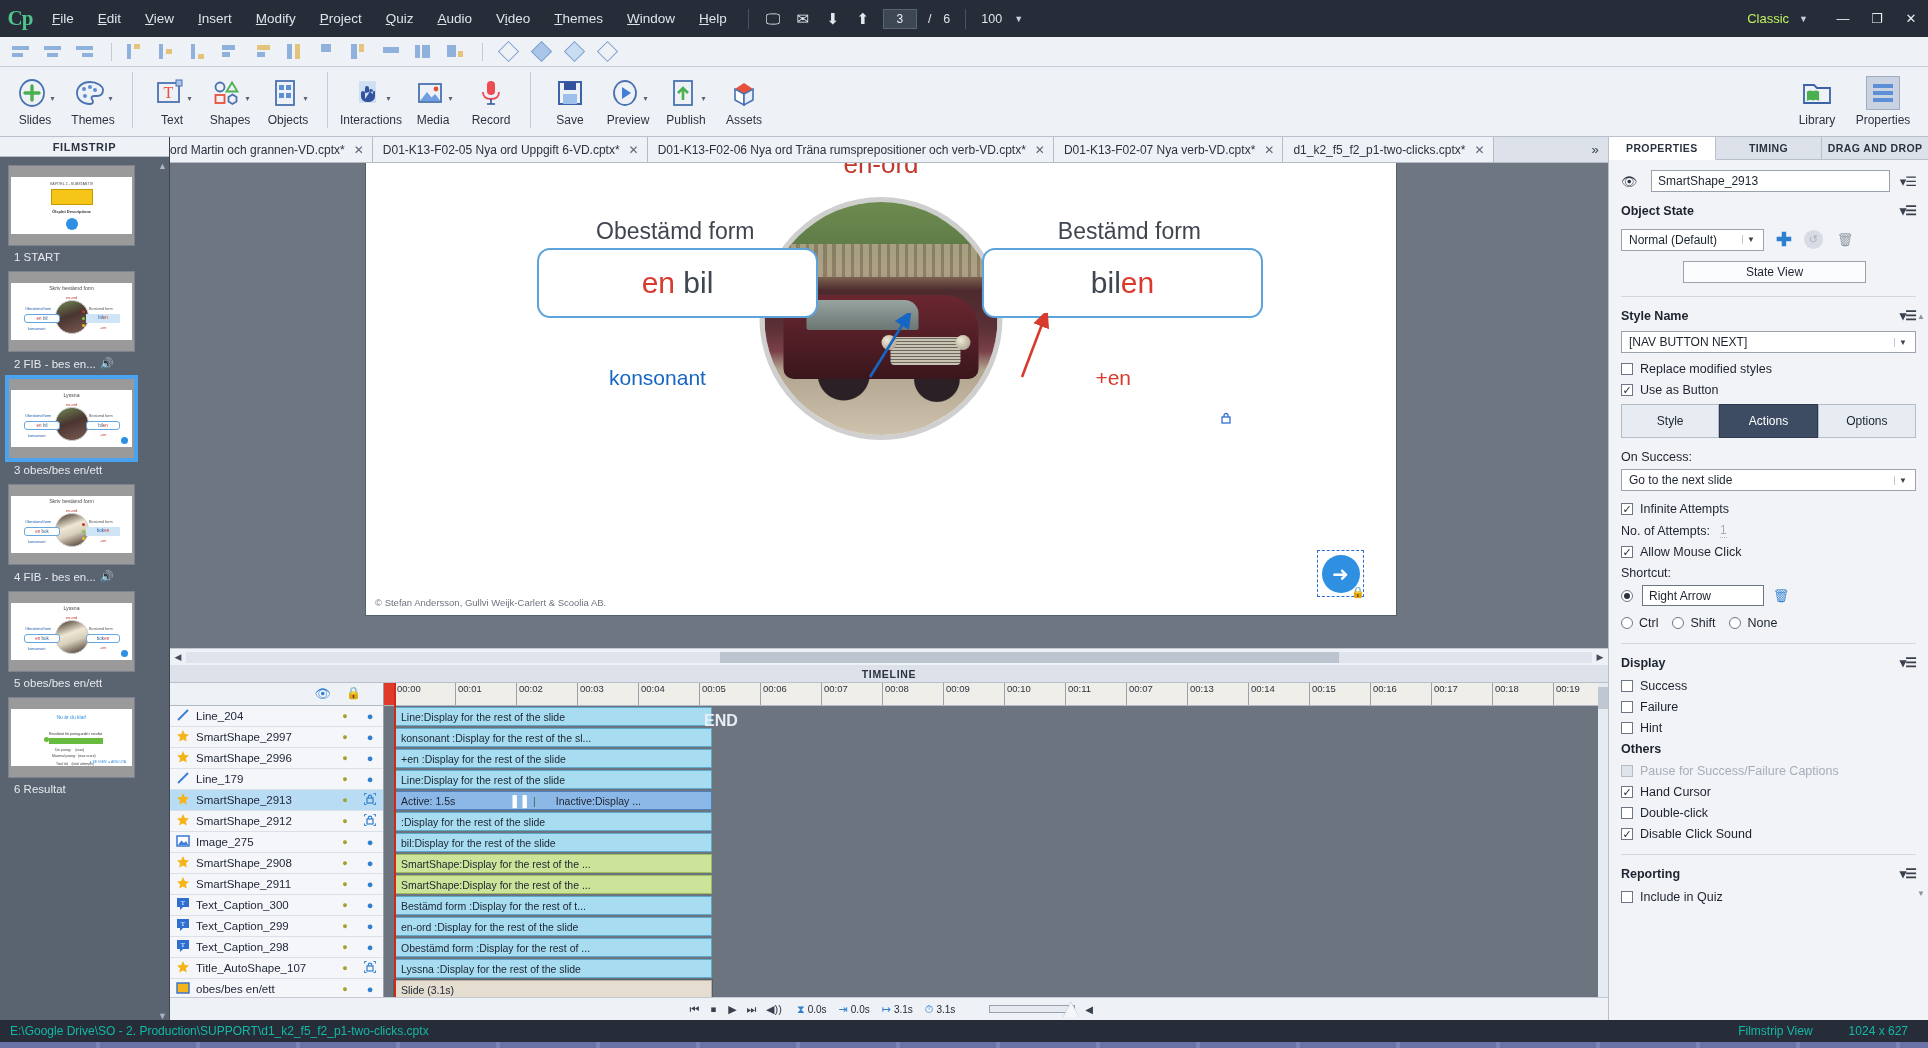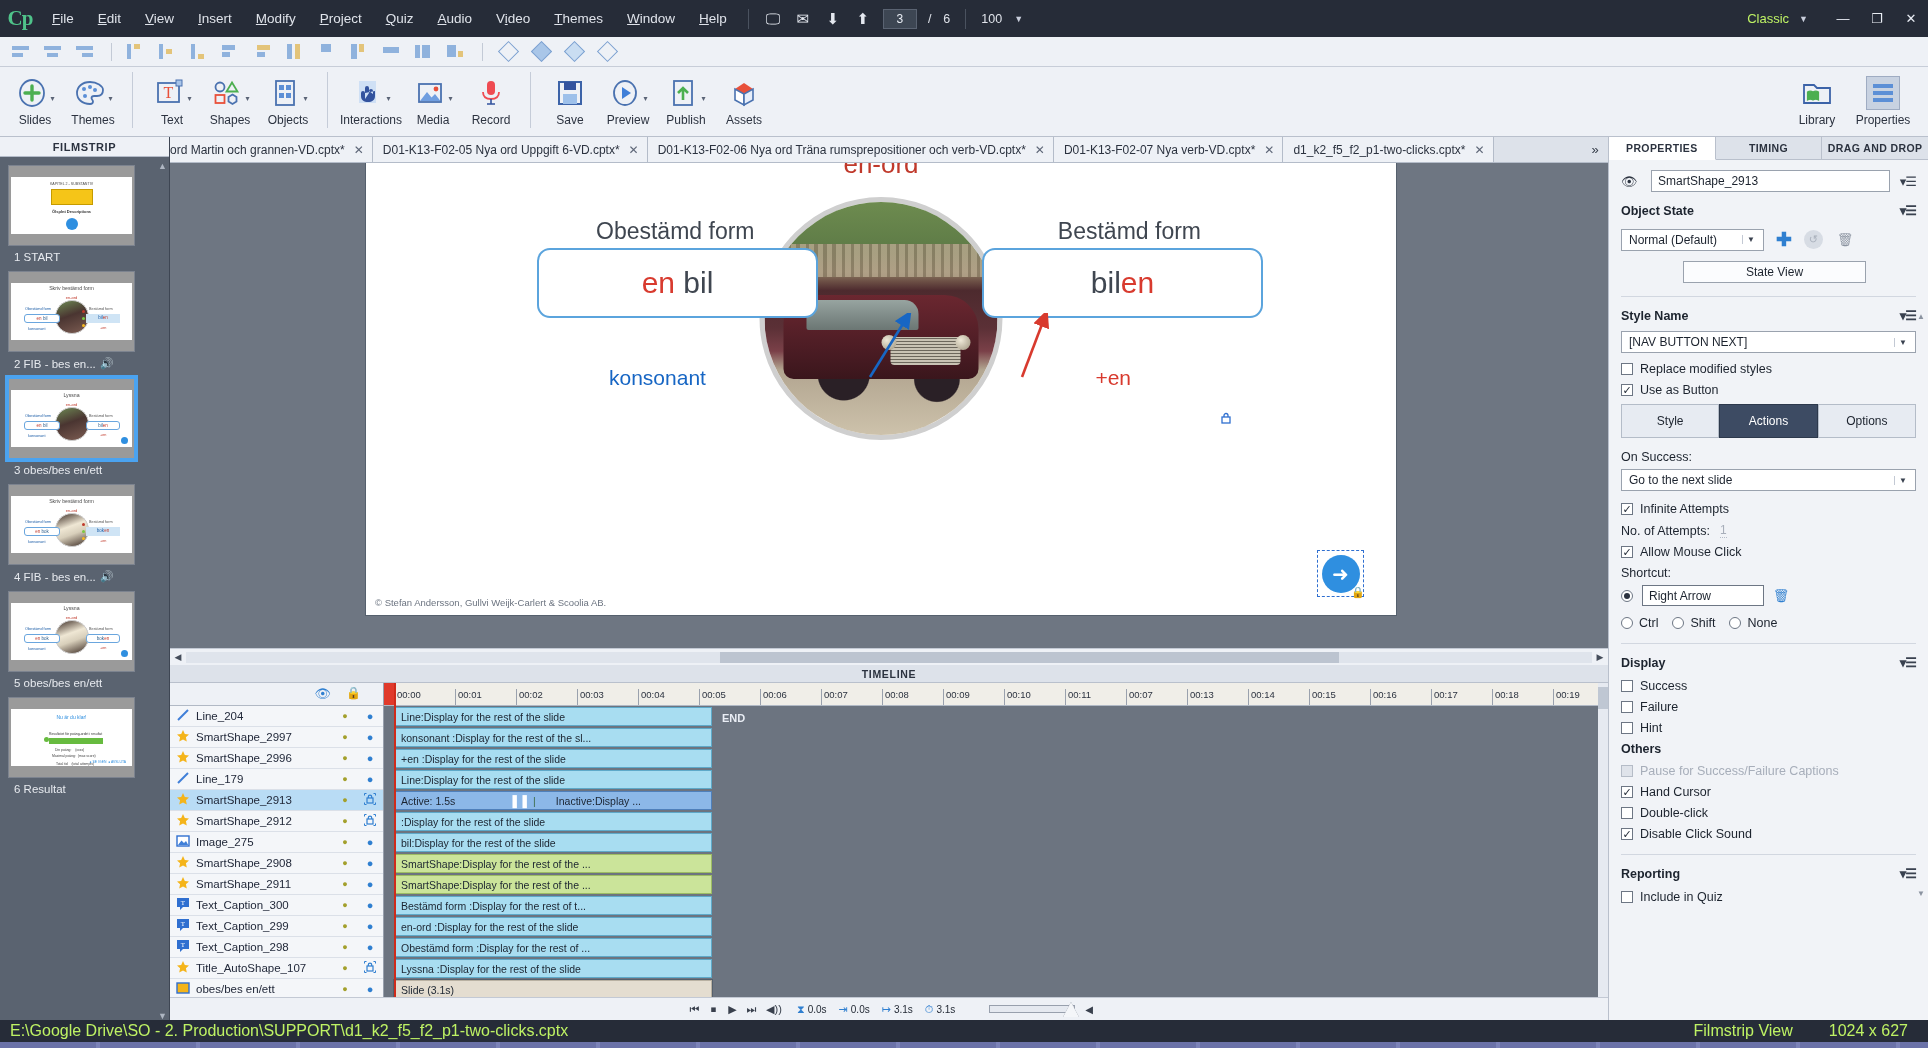--- a/index.html
+++ b/index.html
@@ -204,38 +204,38 @@
   .tl-names { position:absolute; left:0; top:0; width:214px; height:314px; background:#f4f6f9; border-right:1px solid #98a0ad; }
   .tl-cols { position:absolute; left:214px; top:0; width:1224px; height:314px; background:#6c7480; }
   .tl-colhead { height:23px; background:#eef1f6; border-bottom:1px solid #b1b9c5; position:relative; }
   .tl-row { height:21px; display:flex; align-items:center; border-bottom:1px solid #dbe0e8; position:relative; }
   .tl-row.sel { background:#b9dcf5; }
   .tl-ico { width:26px; text-align:center; font-size:12px; }
   .tl-name { font-size:11.5px; color:#22293a; flex:1; }
   .tl-dot { width:24px; text-align:center; font-size:9px; color:#a3a02c; }
   .tl-lockc { width:26px; text-align:center; font-size:11px; color:#2f7fd0; }
   .tl-ruler { height:23px; background:#f0eee8; position:relative; border-bottom:1px solid #b1b9c5; overflow:hidden; }
-  .tl-tick { position:absolute; top:6px; height:23px; border-left:1px solid #9aa1ad; font-size:9.5px; color:#2b323f; padding-left:2px; }
+  .tl-tick { position:absolute; top:0; height:23px; border-left:1px solid #9aa1ad; font-size:9.5px; color:#2b323f; padding-left:2px; }
   .tl-redhead { position:absolute; left:0; top:0; width:10px; height:23px; background:#e03a2b; }
   .tl-redline { position:absolute; left:10px; top:0; width:2px; height:314px; background:#cf2b1b; z-index:5;}
   .tl-bars { position:absolute; left:0; top:23px; width:100%; height:291px; }
   .tl-barrow { height:21px; position:relative; }
   .tl-bar {
     position:absolute; left:10px; top:1px; height:19px; width:318px;
     background:#a8ddf1; border:1px solid #5ea9c9; font-size:10.5px;
     color:#1b2430; display:flex; align-items:center; padding-left:6px;
     white-space:nowrap; overflow:hidden;
   }
   .tl-bar.green { background:#cbe49a; border-color:#9cbc63; }
   .tl-bar.slide { background:#e4ddd0; border-color:#b9b1a2; }
   .tl-bar.active-bar { background:#8cb8e8; border-color:#4f80bb; padding-left:6px; }
   .tl-bar .pausemark { margin-left:54px; color:#ffffff; letter-spacing:-1px; font-size:13px; }
   .tl-bar .divider { margin-left:4px; color:#3f6e4a; }
   .tl-bar .inactive { margin-left:20px; }
-  .tl-end { position:absolute; left:338px; top:29px; font-size:11px; color:#e9edf4; font-weight:bold; }
+  .tl-end { position:absolute; left:320px; top:29px; font-size:16px; color:#e9edf4; font-weight:bold; }
   .tl-vscroll { position:absolute; right:0; top:0; width:10px; height:314px; background:#e6eaf1; }
   .tl-vthumb { position:absolute; left:0; top:4px; width:10px; height:22px; background:#bfc7d3; }
 
   
   .tl-ctrl {
     position:absolute; left:170px; top:997px; width:1438px; height:23px;
     background:#eef1f6; border-top:1px solid #c3c9d4;
     display:flex; align-items:center;
   }
   .ctrl-left { flex:1; }
@@ -244,21 +244,21 @@
   .ctrl-ic { font-size:11px; color:#2f7fd0; }
   .zoom-track { width:86px; height:8px; border:1px solid #98a0ad; background:#e5e9f0; margin:0 0 0 22px; position:relative; }
   .zoom-knob { position:absolute; right:-5px; top:-4px; width:0;height:0;
     border-left:8px solid transparent; border-right:8px solid transparent; border-bottom:15px solid #f4f6f9;
     filter:drop-shadow(0 0 0.5px #6b7482); }
   .zoom-end { margin-left:10px; font-size:10px; color:#39404d; }
 
   
   .statusbar {
     position:absolute; left:0; top:1020px; width:1928px; height:22px;
-    background:#262c38; color:#bef264; font-size:16px;
+    background:#262c38; color:#14b8a6; font-size:12px;
     display:flex; align-items:center; padding:0 10px;
   }
   .sb-right { margin-left:auto; display:flex; gap:36px; padding-right:10px; }
 
   
   .taskbar {
     position:absolute; left:0; top:1042px; width:1928px; height:6px;
     background:#6b72a8;
     background-image: repeating-linear-gradient(90deg,
       #6b72a8 0 96px, #7c83b8 96px 100px);

